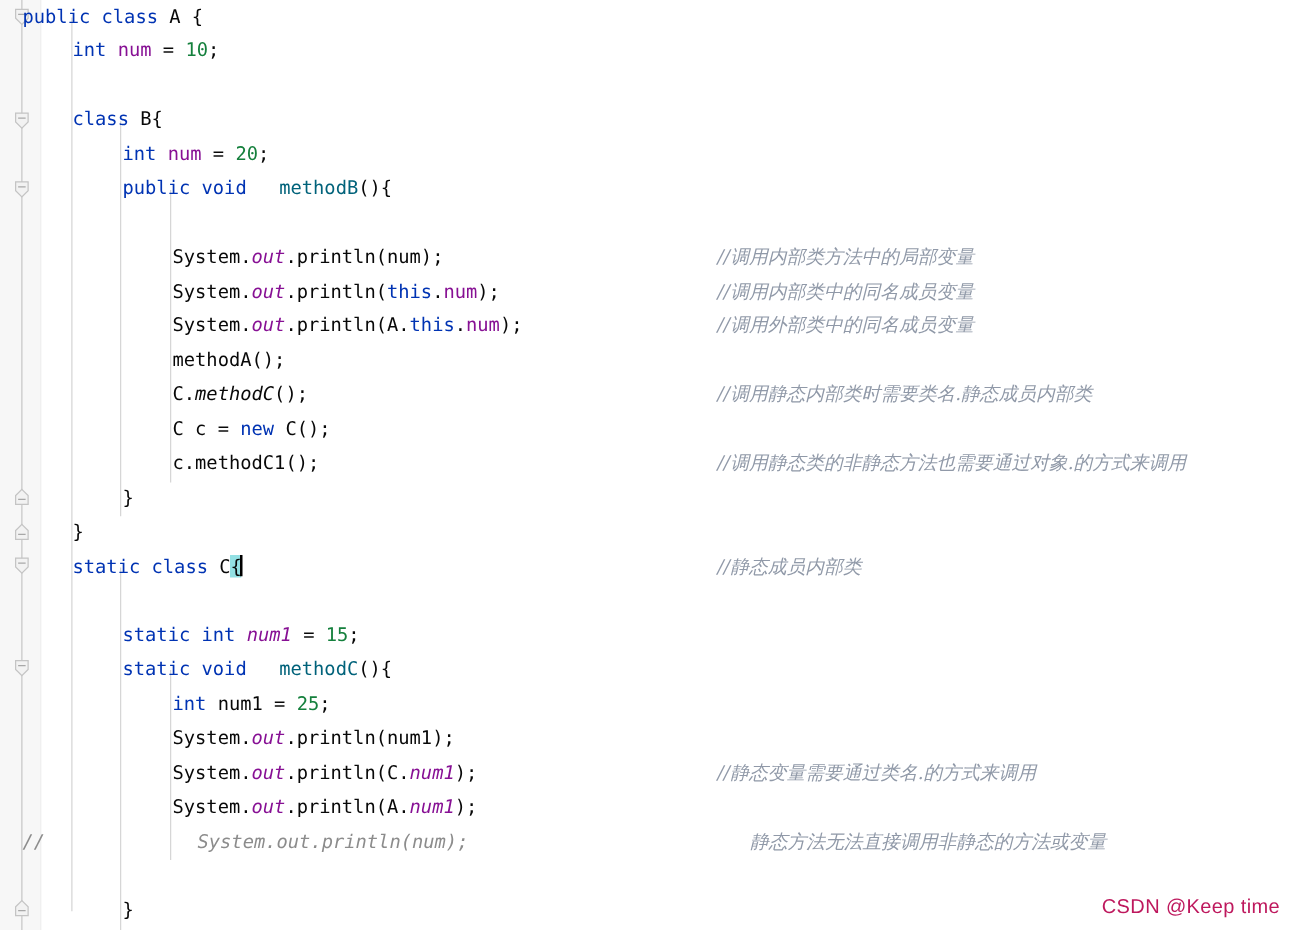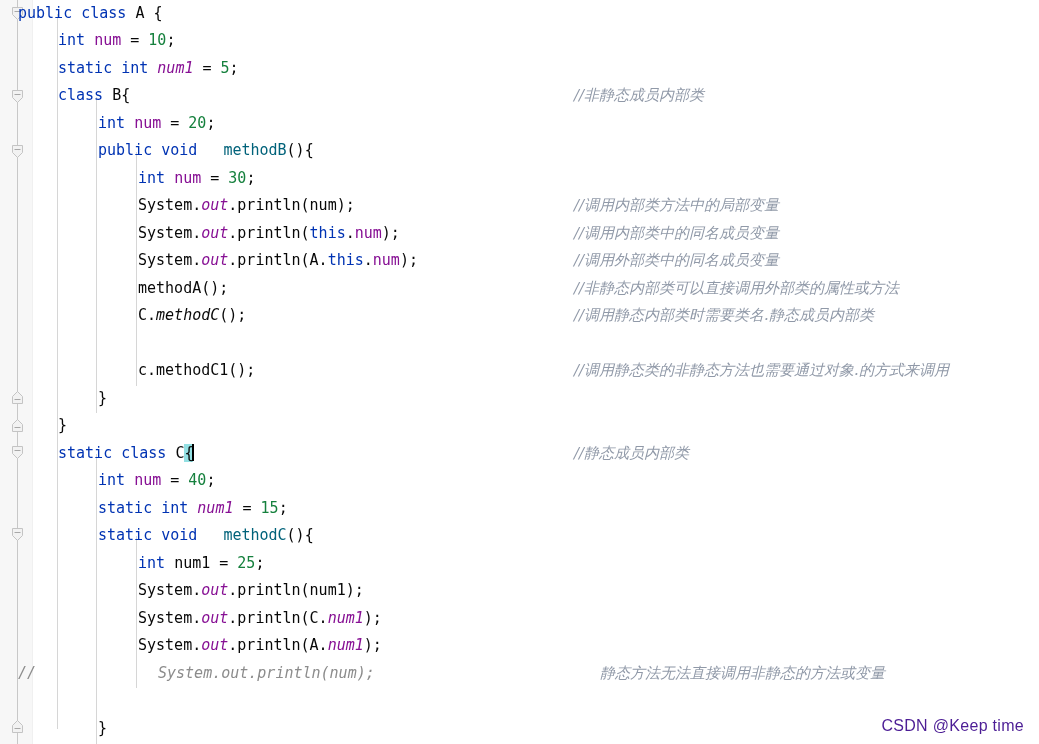--- a/index.html
+++ b/index.html
@@ -115,21 +115,21 @@
     height: 17px;
     vertical-align: -3px;
     margin-left: -1px;
   }
 
   
   #watermark {
     position: absolute;
     right: 15px;
     bottom: 9px;
-    color: #4c1d95;
+    color: #be185d;
     font-family: "Liberation Sans", sans-serif;
     font-size: 16px;
     letter-spacing: 0.3px;
     white-space: pre;
   }
 </style>
 </head>
 <body>
 
 <div id="editor">
@@ -192,51 +192,48 @@
   <div class="iguide" style="left:57px;  top:14px;  height:715px"></div>
   <div class="iguide" style="left:96px;  top:97px;  height:316px"></div>
   <div class="iguide" style="left:96px;  top:454px; height:290px"></div>
   <div class="iguide" style="left:136px; top:152px; height:234px"></div>
   <div class="iguide" style="left:136px; top:536px; height:152px"></div>
 
   <div id="code">
 
     <div class="line" style="top:0px"><span class="kw">public class</span> <span class="pln">A {</span></div>
     <div class="line" style="top:27px;left:58px"><span class="kw">int</span> <span class="fld">num</span> <span class="pln">=</span> <span class="num">10</span><span class="pln">;</span></div>
-    <div class="line" style="top:55px;left:58px"><span class="kw">static int</span> <span class="sfld">num1</span> <span class="pln">=</span> <span class="num">5</span><span class="pln">;</span></div>
     <div class="line" style="top:82px;left:58px"><span class="kw">class</span> <span class="pln">B{</span></div>
     <div class="line" style="top:110px;left:98px"><span class="kw">int</span> <span class="fld">num</span> <span class="pln">=</span> <span class="num">20</span><span class="pln">;</span></div>
     <div class="line" style="top:137px;left:98px"><span class="kw">public void</span> <span class="mth">methodB</span><span class="pln">(){</span></div>
-    <div class="line" style="top:165px;left:138px"><span class="kw">int</span> <span class="fld">num</span> <span class="pln">=</span> <span class="num">30</span><span class="pln">;</span></div>
     <div class="line" style="top:192px;left:138px"><span class="pln">System.</span><span class="sout">out</span><span class="pln">.println(num);</span></div>
     <div class="line" style="top:220px;left:138px"><span class="pln">System.</span><span class="sout">out</span><span class="pln">.println(</span><span class="kw">this</span><span class="pln">.</span><span class="fld">num</span><span class="pln">);</span></div>
     <div class="line" style="top:247px;left:138px"><span class="pln">System.</span><span class="sout">out</span><span class="pln">.println(A.</span><span class="kw">this</span><span class="pln">.</span><span class="fld">num</span><span class="pln">);</span></div>
     <div class="line" style="top:275px;left:138px"><span class="pln">methodA();</span></div>
     <div class="line" style="top:302px;left:138px"><span class="pln">C.</span><span class="smth">methodC</span><span class="pln">();</span></div>
+    <div class="line" style="top:330px;left:138px"><span class="pln">C c =</span> <span class="kw">new</span> <span class="pln">C();</span></div>
     <div class="line" style="top:357px;left:138px"><span class="pln">c.methodC1();</span></div>
     <div class="line" style="top:385px;left:98px"><span class="pln">}</span></div>
     <div class="line" style="top:412px;left:58px"><span class="pln">}</span></div>
     <div class="line" style="top:440px;left:58px"><span class="kw">static class</span> <span class="pln">C</span><span class="pln brkhl">{</span><span class="caret"></span></div>
-    <div class="line" style="top:467px;left:98px"><span class="kw">int</span> <span class="fld">num</span> <span class="pln">=</span> <span class="num">40</span><span class="pln">;</span></div>
     <div class="line" style="top:495px;left:98px"><span class="kw">static int</span> <span class="sfld">num1</span> <span class="pln">=</span> <span class="num">15</span><span class="pln">;</span></div>
     <div class="line" style="top:522px;left:98px"><span class="kw">static void</span> <span class="mth">methodC</span><span class="pln">(){</span></div>
     <div class="line" style="top:550px;left:138px"><span class="kw">int</span> <span class="pln">num1 =</span> <span class="num">25</span><span class="pln">;</span></div>
     <div class="line" style="top:577px;left:138px"><span class="pln">System.</span><span class="sout">out</span><span class="pln">.println(num1);</span></div>
     <div class="line" style="top:605px;left:138px"><span class="pln">System.</span><span class="sout">out</span><span class="pln">.println(C.</span><span class="sfld">num1</span><span class="pln">);</span></div>
     <div class="line" style="top:632px;left:138px"><span class="pln">System.</span><span class="sout">out</span><span class="pln">.println(A.</span><span class="sfld">num1</span><span class="pln">);</span></div>
     <div class="line" style="top:660px;left:158px"><span class="cmtcode">System.out.println(num);</span></div>
     <div class="line" style="top:715px;left:98px"><span class="pln">}</span></div>
 
-    <div class="cmt" style="top:82px;  left:574px">//非静态成员内部类</div>
     <div class="cmt" style="top:192px; left:574px">//调用内部类方法中的局部变量</div>
     <div class="cmt" style="top:220px; left:574px">//调用内部类中的同名成员变量</div>
     <div class="cmt" style="top:247px; left:574px">//调用外部类中的同名成员变量</div>
-    <div class="cmt" style="top:275px; left:574px">//非静态内部类可以直接调用外部类的属性或方法</div>
     <div class="cmt" style="top:302px; left:574px">//调用静态内部类时需要类名.静态成员内部类</div>
     <div class="cmt" style="top:357px; left:574px">//调用静态类的非静态方法也需要通过对象.的方式来调用</div>
     <div class="cmt" style="top:440px; left:574px">//静态成员内部类</div>
+    <div class="cmt" style="top:605px; left:574px">//静态变量需要通过类名.的方式来调用</div>
     <div class="cmt" style="top:660px; left:600px">静态方法无法直接调用非静态的方法或变量</div>
 
   </div>
 
   <div id="watermark">CSDN @Keep time</div>
 
 </div>
 
 </body></html>

